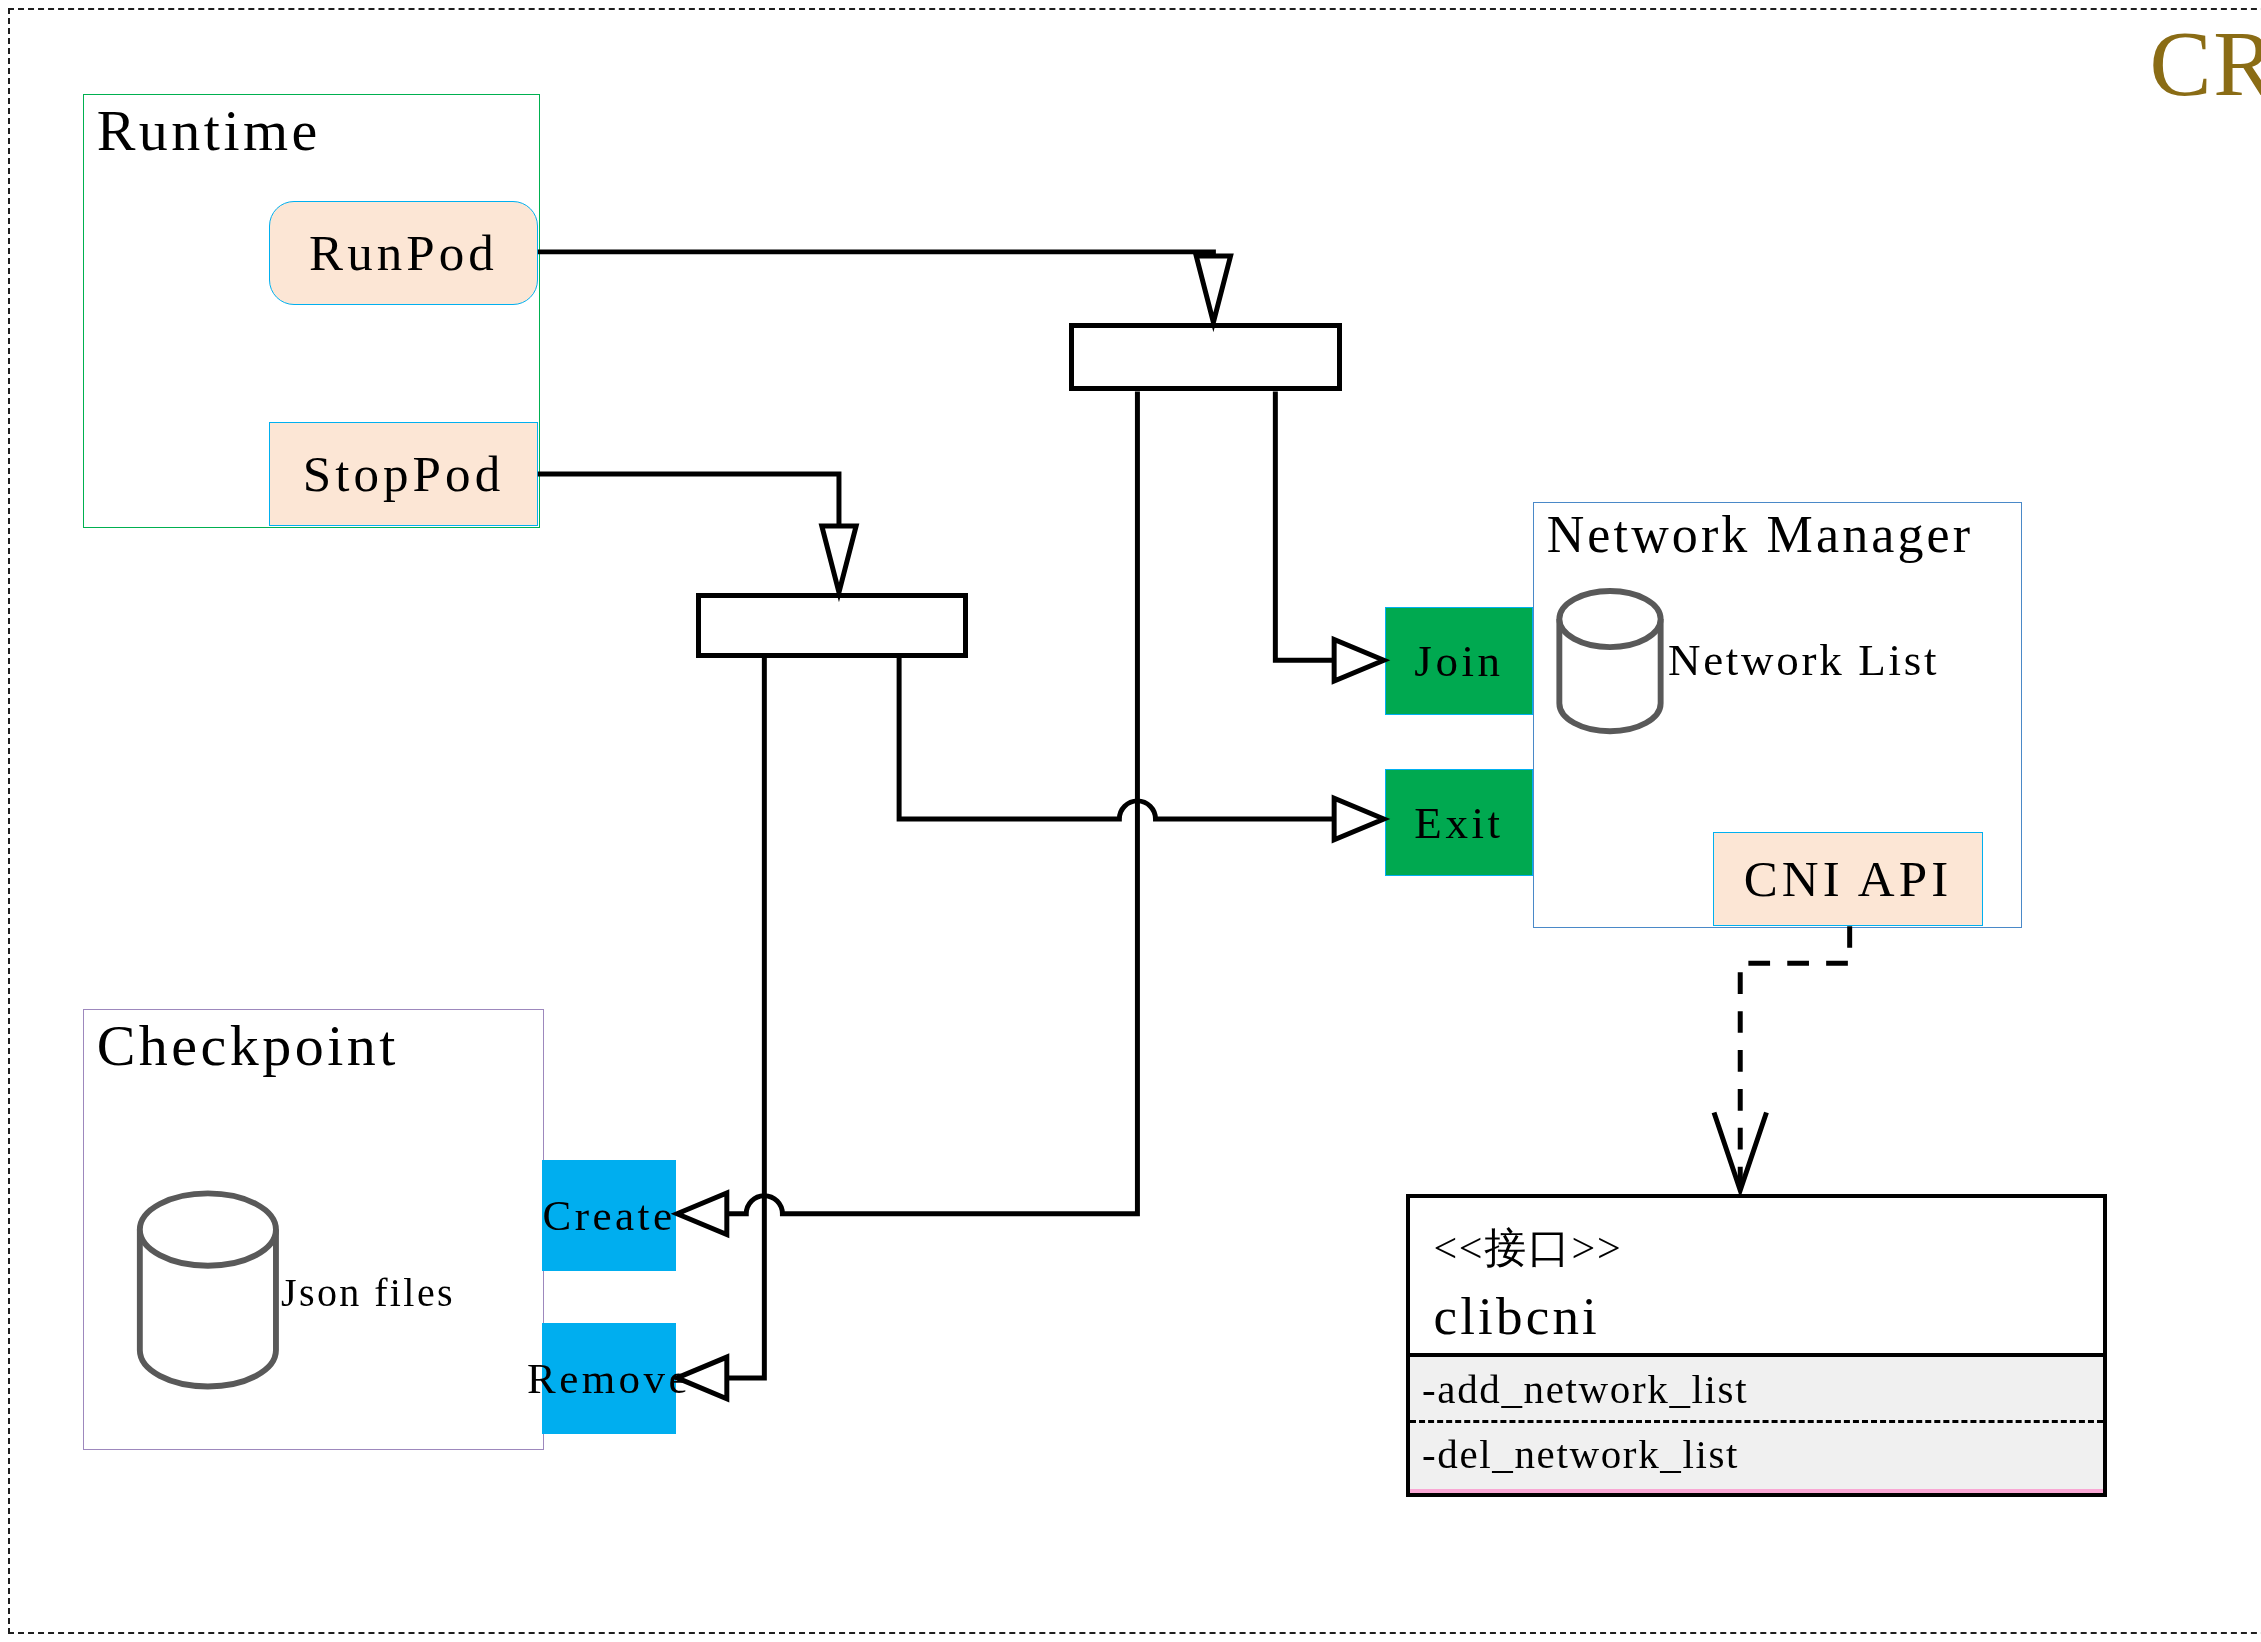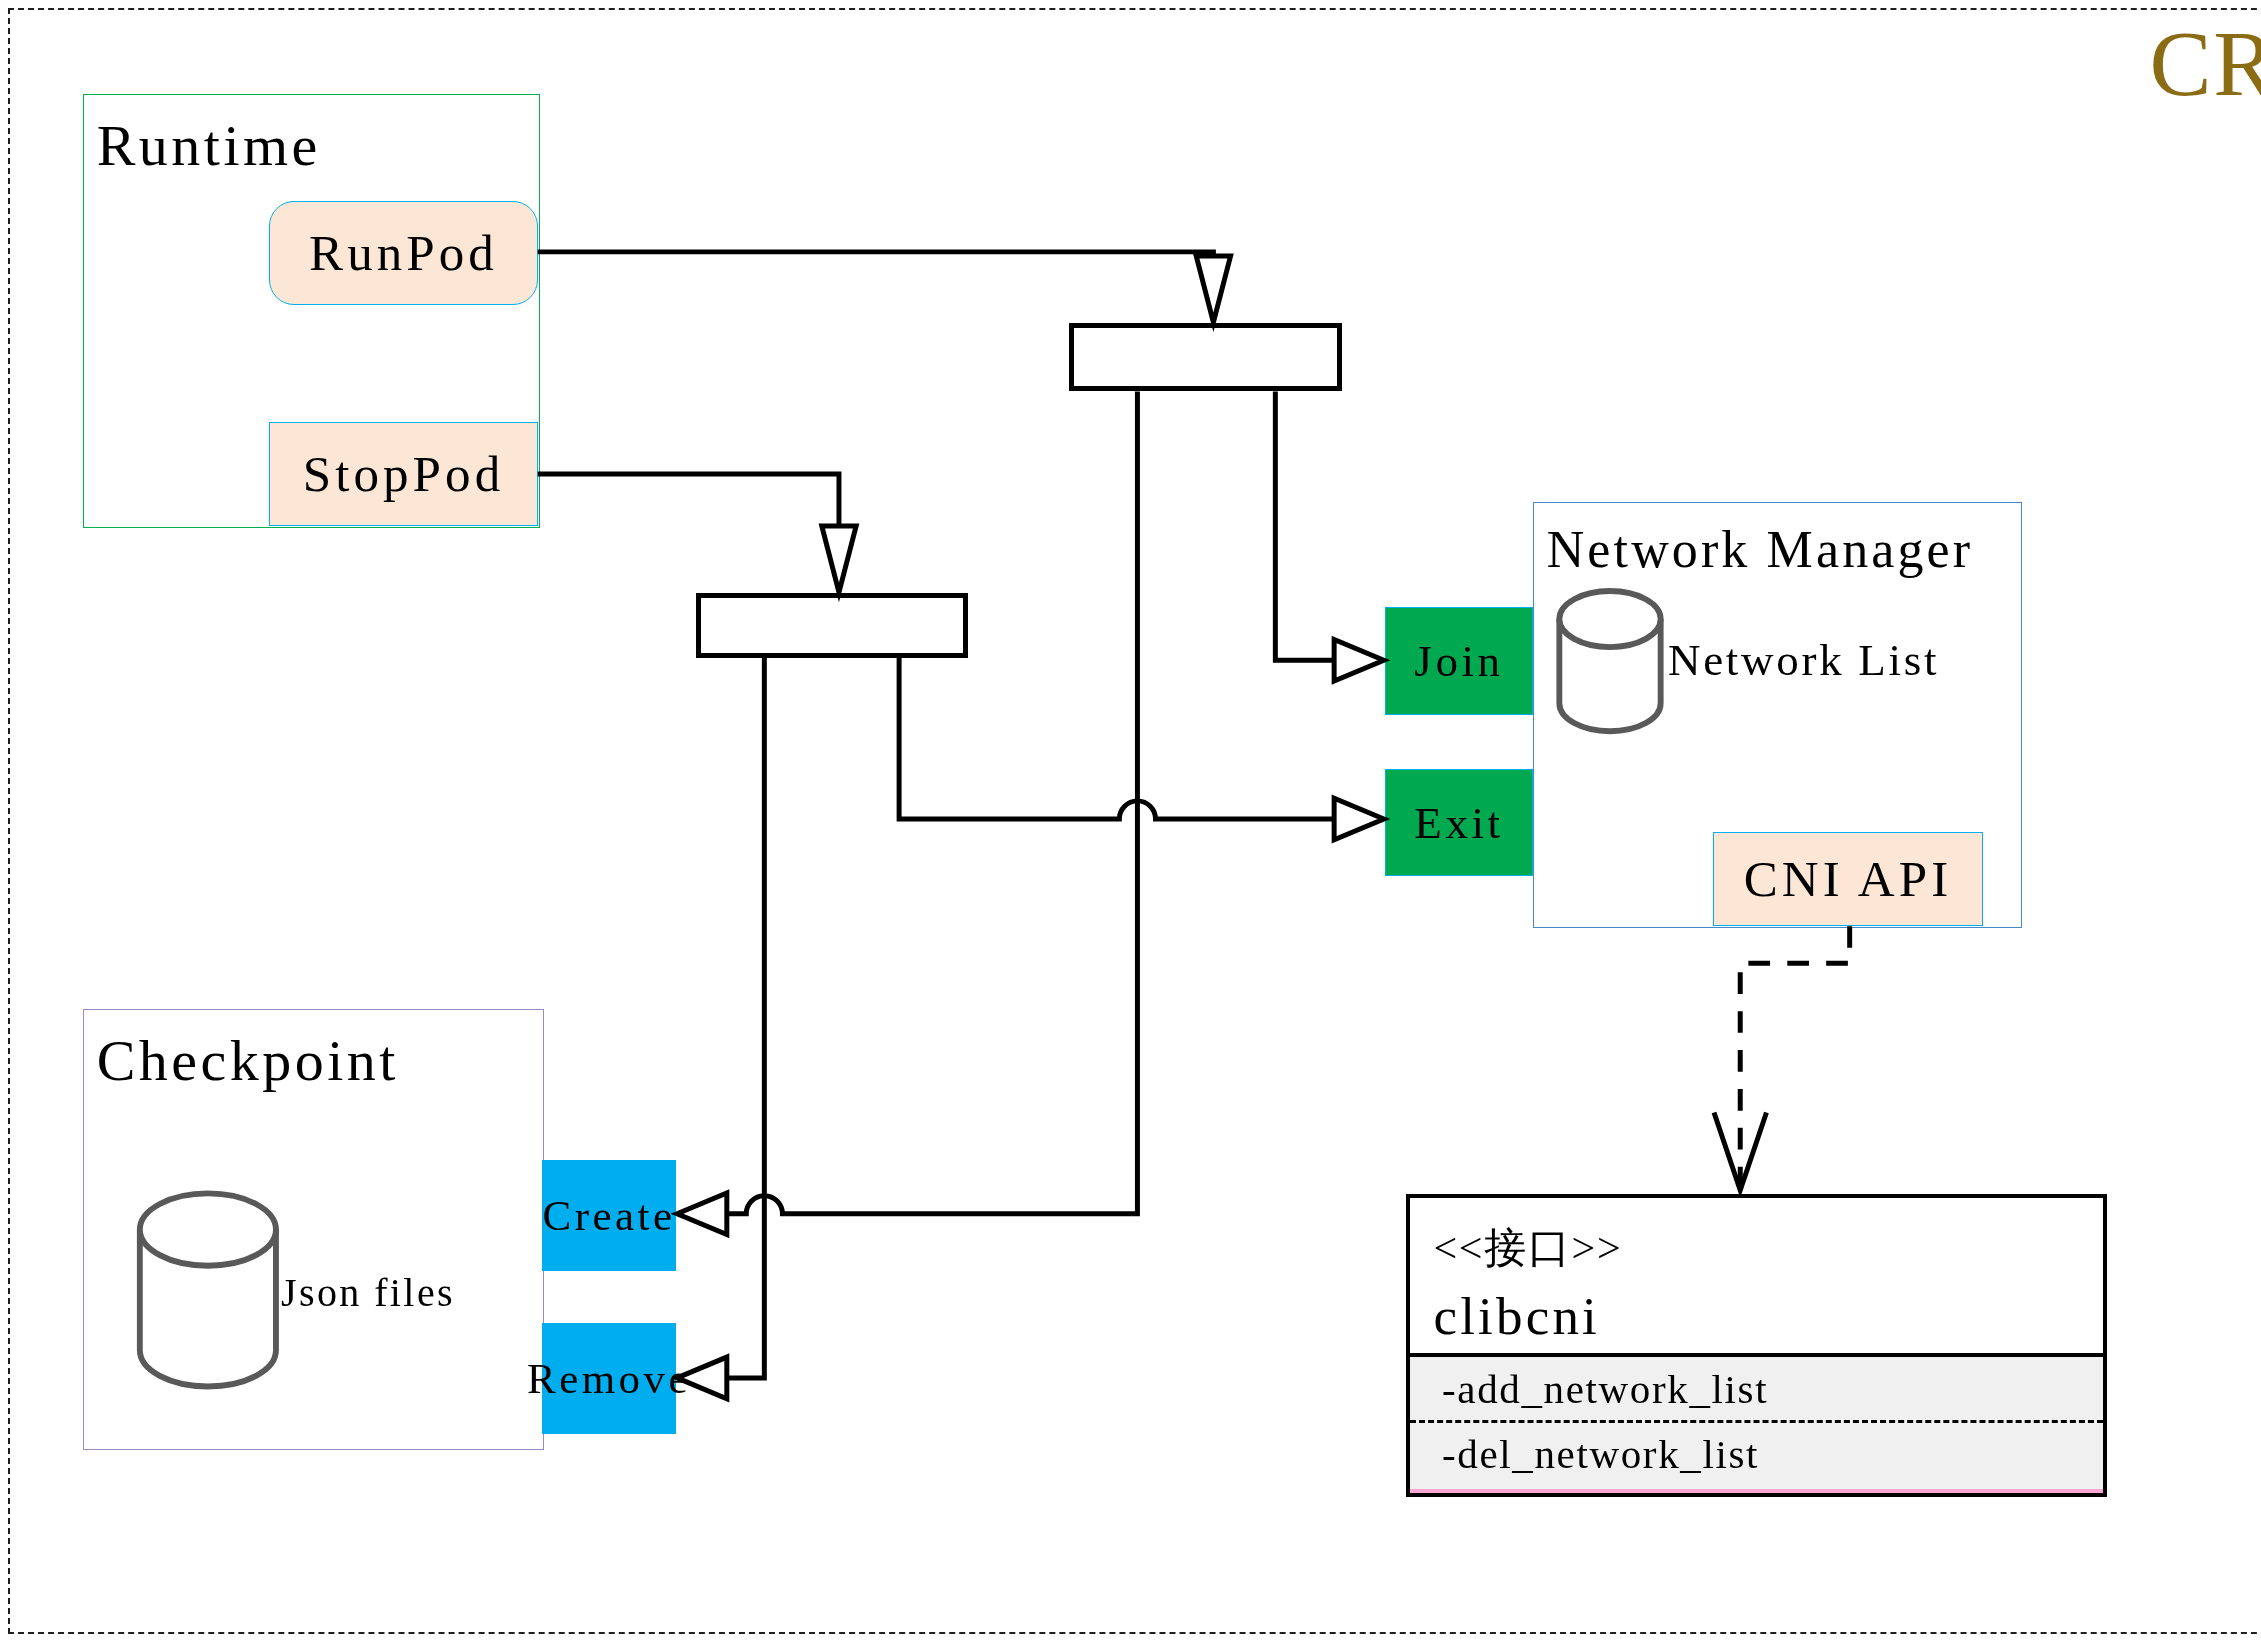--- a/index.html
+++ b/index.html
@@ -20,21 +20,21 @@
     position:absolute;top:17px;right:25px;
     font-size:93px;line-height:1;
     color:var(--gold,#8a6c15);
     letter-spacing:0.02em;
   }
   .group-box{position:absolute;background:#fff;}
   .runtime-box{left:83px;top:94px;width:455px;height:432px;border:1.8px solid var(--runtimeBorder,#00b050);}
   .nm-box{left:1533px;top:502px;width:450px;height:424px;border:1.8px solid var(--nmBorder,#4a89c8);padding-left:37px;}
   .checkpoint-box{left:83px;top:1009px;width:459px;height:439px;border:1.8px solid var(--checkpointBorder,#9d88bd);}
   .group-title{
-    position:absolute;left:12.7px;top:17px;
+    position:absolute;left:12.7px;top:2px;
     font-size:58px;letter-spacing:0.06em;white-space:nowrap;
   }
   .nm-box .group-title{font-size:52px;}
   .node{
     position:absolute;display:flex;align-items:center;justify-content:center;
     font-size:51px;letter-spacing:0.08em;white-space:nowrap;box-sizing:border-box;
   }
   .peach{background:var(--peach,#fce6d5);border:1.8px solid var(--cyan,#00b0f0);}
   .green{background:var(--green,#00a950);border:1.8px solid var(--cyan,#00b0f0);}
   .blue{background:var(--blue,#00aeef);border:none;}
@@ -58,21 +58,21 @@
     position:absolute;left:1406px;top:1194px;width:701px;height:303px;
     border:4.5px solid #000;box-sizing:border-box;background:#f9a8d4;
   }
   .cls-title{position:relative;height:155px;background:#fff;}
   .cls-stereotype{position:absolute;left:23.5px;top:22px;font-size:42px;letter-spacing:0.04em;}
   .cls-name{position:absolute;left:23.5px;top:88px;font-size:53px;letter-spacing:0.06em;}
   .cls-methods{
     position:relative;height:132px;background:var(--methodBg,#f0f0f0);
     border-top:4.1px solid #000;box-sizing:content-box;
   }
-  .cls-row{display:flex;align-items:center;padding-left:32px;font-size:41px;letter-spacing:0.04em;box-sizing:border-box;}
+  .cls-row{display:flex;align-items:center;padding-left:12px;font-size:41px;letter-spacing:0.04em;box-sizing:border-box;}
   .cls-row-add{height:66px;border-bottom:3.6px dashed #000;}
   .cls-row-del{height:62px;}
   #wires{position:absolute;left:0;top:0;pointer-events:none;}
 </style>
 </head>
 <body>
 
 <div id="canvas">
 
   <div class="page-border"></div>

